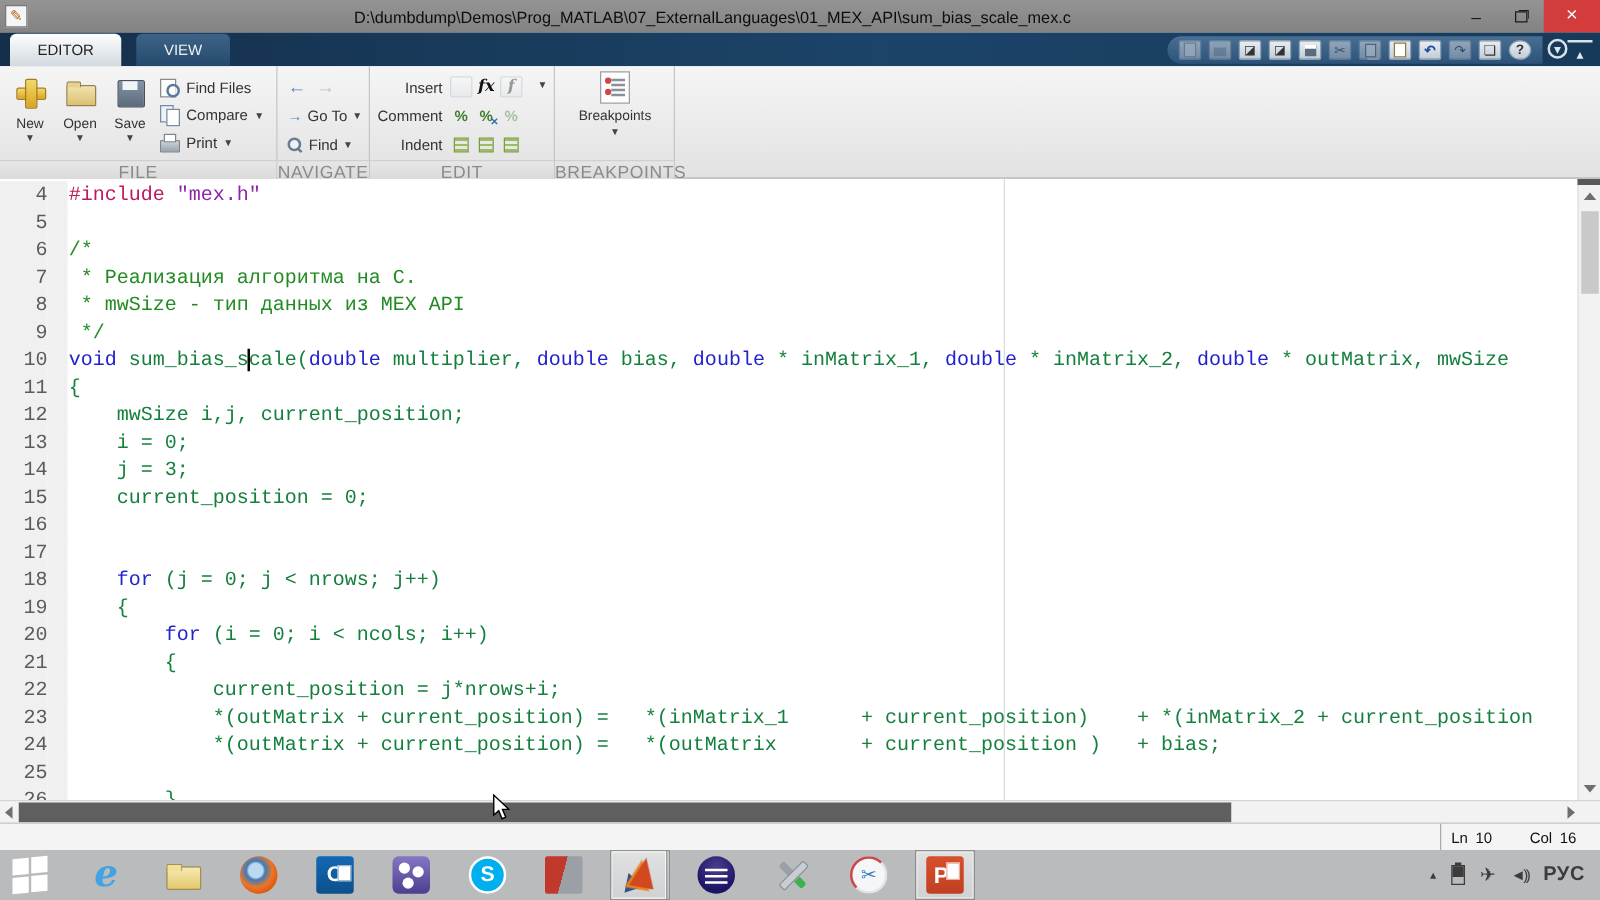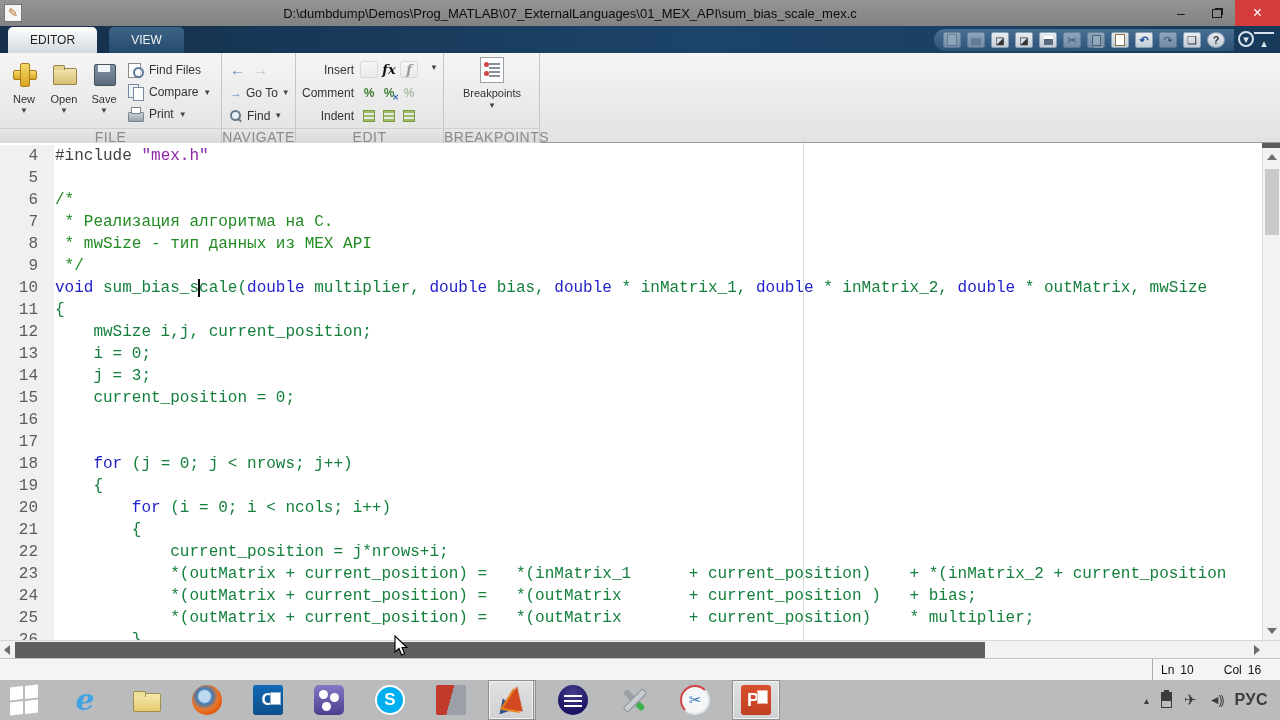--- a/index.html
+++ b/index.html
@@ -114,21 +114,21 @@
   .bp-btn .dd { font-size:8px; color:#444; margin-top:2px; }
 
   
   .editor { position:absolute; top:143px; left:0; width:1280px; height:497px; background:#fff; overflow:hidden; }
   .ruler { position:absolute; left:803px; top:0; bottom:0; width:1px; background:#dcdcdc; }
   .code-rows { position:absolute; top:2px; left:0; right:18px; font-family:"Liberation Mono","DejaVu Sans Mono",monospace; font-size:16px; }
   .crow { display:flex; height:22px; line-height:22px; white-space:pre; }
   .lnum { width:38px; text-align:right; color:#5c5c5c; background:#f0f0f0; flex:none; padding-right:0; }
   .lgap { width:16px; background:#f0f0f0; flex:none; }
   .ctext { position:relative; padding-left:1px; }
-  .tk-kw { color:#2222cc; } .tk-com { color:#228b22; } .tk-str { color:#8e24aa; } .tk-pre { color:#404040; } .tk-pl { color:#15803d; }
+  .tk-kw { color:#2222cc; } .tk-com { color:#228b22; } .tk-str { color:#8e24aa; } .tk-pre { color:#be185d; } .tk-pl { color:#15803d; }
   .caret { position:absolute; top:2px; width:1.5px; height:18px; background:#000; }
   .vscroll { position:absolute; right:0; top:0; width:18px; height:497px; background:#f2f2f2; border-left:1px solid #dedede; }
   .vs-arrow { position:absolute; left:0; width:18px; height:18px; display:flex; align-items:center; justify-content:center; }
   .tri-up { width:0; height:0; border-left:5px solid transparent; border-right:5px solid transparent; border-bottom:6px solid #6e6e6e; }
   .tri-down { width:0; height:0; border-left:5px solid transparent; border-right:5px solid transparent; border-top:6px solid #6e6e6e; }
   .tri-left { width:0; height:0; border-top:5px solid transparent; border-bottom:5px solid transparent; border-right:6px solid #6e6e6e; }
   .tri-right { width:0; height:0; border-top:5px solid transparent; border-bottom:5px solid transparent; border-left:6px solid #6e6e6e; }
   .vs-thumb { position:absolute; left:2px; top:26px; width:14px; height:66px; background:#c9c9c9; }
   .dark-cap { position:absolute; right:0; top:0; width:18px; height:5px; background:#5a5a5a; }
 
@@ -354,21 +354,21 @@
         <div class="crow"><span class="lnum">15</span><span class="lgap"></span><span class="ctext"><span class="tk-pl">    current_position = 0;</span></span></div>
         <div class="crow"><span class="lnum">16</span><span class="lgap"></span><span class="ctext"></span></div>
         <div class="crow"><span class="lnum">17</span><span class="lgap"></span><span class="ctext"></span></div>
         <div class="crow"><span class="lnum">18</span><span class="lgap"></span><span class="ctext"><span class="tk-pl">    </span><span class="tk-kw">for</span><span class="tk-pl"> (j = 0; j &lt; nrows; j++)</span></span></div>
         <div class="crow"><span class="lnum">19</span><span class="lgap"></span><span class="ctext"><span class="tk-pl">    {</span></span></div>
         <div class="crow"><span class="lnum">20</span><span class="lgap"></span><span class="ctext"><span class="tk-pl">        </span><span class="tk-kw">for</span><span class="tk-pl"> (i = 0; i &lt; ncols; i++)</span></span></div>
         <div class="crow"><span class="lnum">21</span><span class="lgap"></span><span class="ctext"><span class="tk-pl">        {</span></span></div>
         <div class="crow"><span class="lnum">22</span><span class="lgap"></span><span class="ctext"><span class="tk-pl">            current_position = j*nrows+i;</span></span></div>
         <div class="crow"><span class="lnum">23</span><span class="lgap"></span><span class="ctext"><span class="tk-pl">            *(outMatrix + current_position) =   *(inMatrix_1      + current_position)    + *(inMatrix_2 + current_position</span></span></div>
         <div class="crow"><span class="lnum">24</span><span class="lgap"></span><span class="ctext"><span class="tk-pl">            *(outMatrix + current_position) =   *(outMatrix       + current_position )   + bias;</span></span></div>
-        <div class="crow"><span class="lnum">25</span><span class="lgap"></span><span class="ctext"><span class="tk-pl">            *(outMatrix + current_position) =   *(outMatrix       + current_position)    * multiplier;</span></span></div>
+        <div class="crow"><span class="lnum">25</span><span class="lgap"></span></div>
         <div class="crow"><span class="lnum">26</span><span class="lgap"></span><span class="ctext"><span class="tk-pl">        }</span></span></div>
       </div>
     <div class="vscroll">
       <div class="dark-cap"></div>
       <div class="vs-arrow" style="top:5px;">
           <span class="tri-up"></span>
         </div>
       <div class="vs-thumb"></div>
       <div class="vs-arrow" style="bottom:0;">
           <span class="tri-down"></span>

